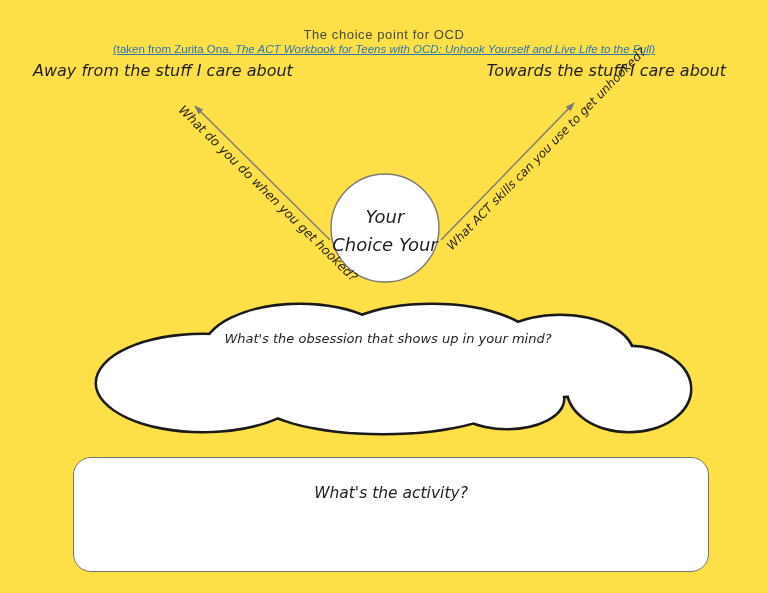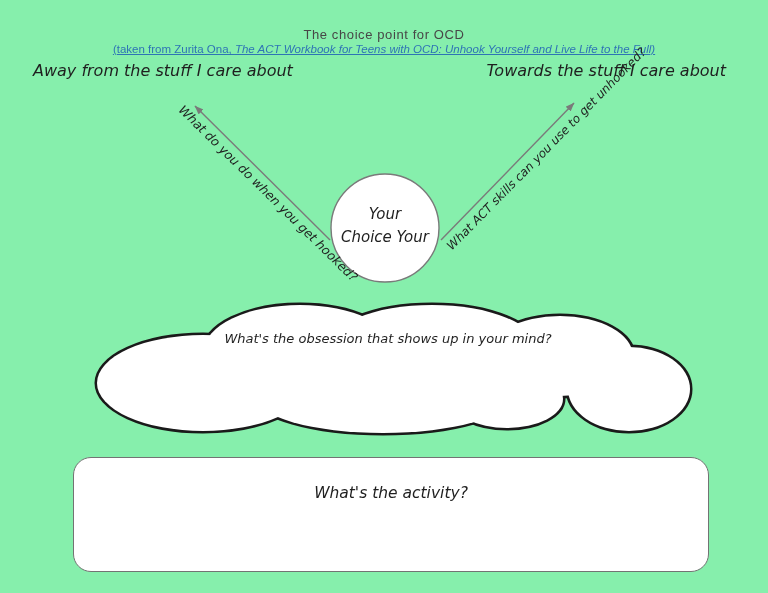--- a/index.html
+++ b/index.html
@@ -1,19 +1,19 @@
 <!DOCTYPE html>
 <html><head>
 <meta charset="utf-8">
 <style>
   html,body{margin:0;padding:0;background:#fff;}
   .page{
     position:relative;
     width:768px;height:593px;
-    background:#86efac;
+    background:#fde047;
     overflow:hidden;
     font-family:"Liberation Sans", sans-serif;
   }
   .title{
     position:absolute;top:27px;left:0;width:768px;
     text-align:center;
     font-size:13px;letter-spacing:0.6px;
     color:#474747;
   }
   .source-link{
@@ -41,21 +41,21 @@
     position:absolute;
     font-size:12.5px;
     white-space:nowrap;
     transform-origin:left center;
   }
   .arrow-label.away{left:181px;top:100px;transform:rotate(44.5deg);}
   .arrow-label.towards{left:449px;top:241px;transform:rotate(-45.5deg);font-size:12px;}
   .circle-label{
     position:absolute;left:325px;top:203px;width:120px;
     text-align:center;
-    font-size:15px;line-height:1.55;
+    font-size:18px;line-height:1.55;
   }
   .cloud-label{
     position:absolute;left:143px;top:331px;width:490px;
     text-align:center;
     font-size:13px;
   }
   .activity-box{
     position:absolute;left:73px;top:457px;
     width:636px;height:115px;
     border:1.6px solid #737373;

